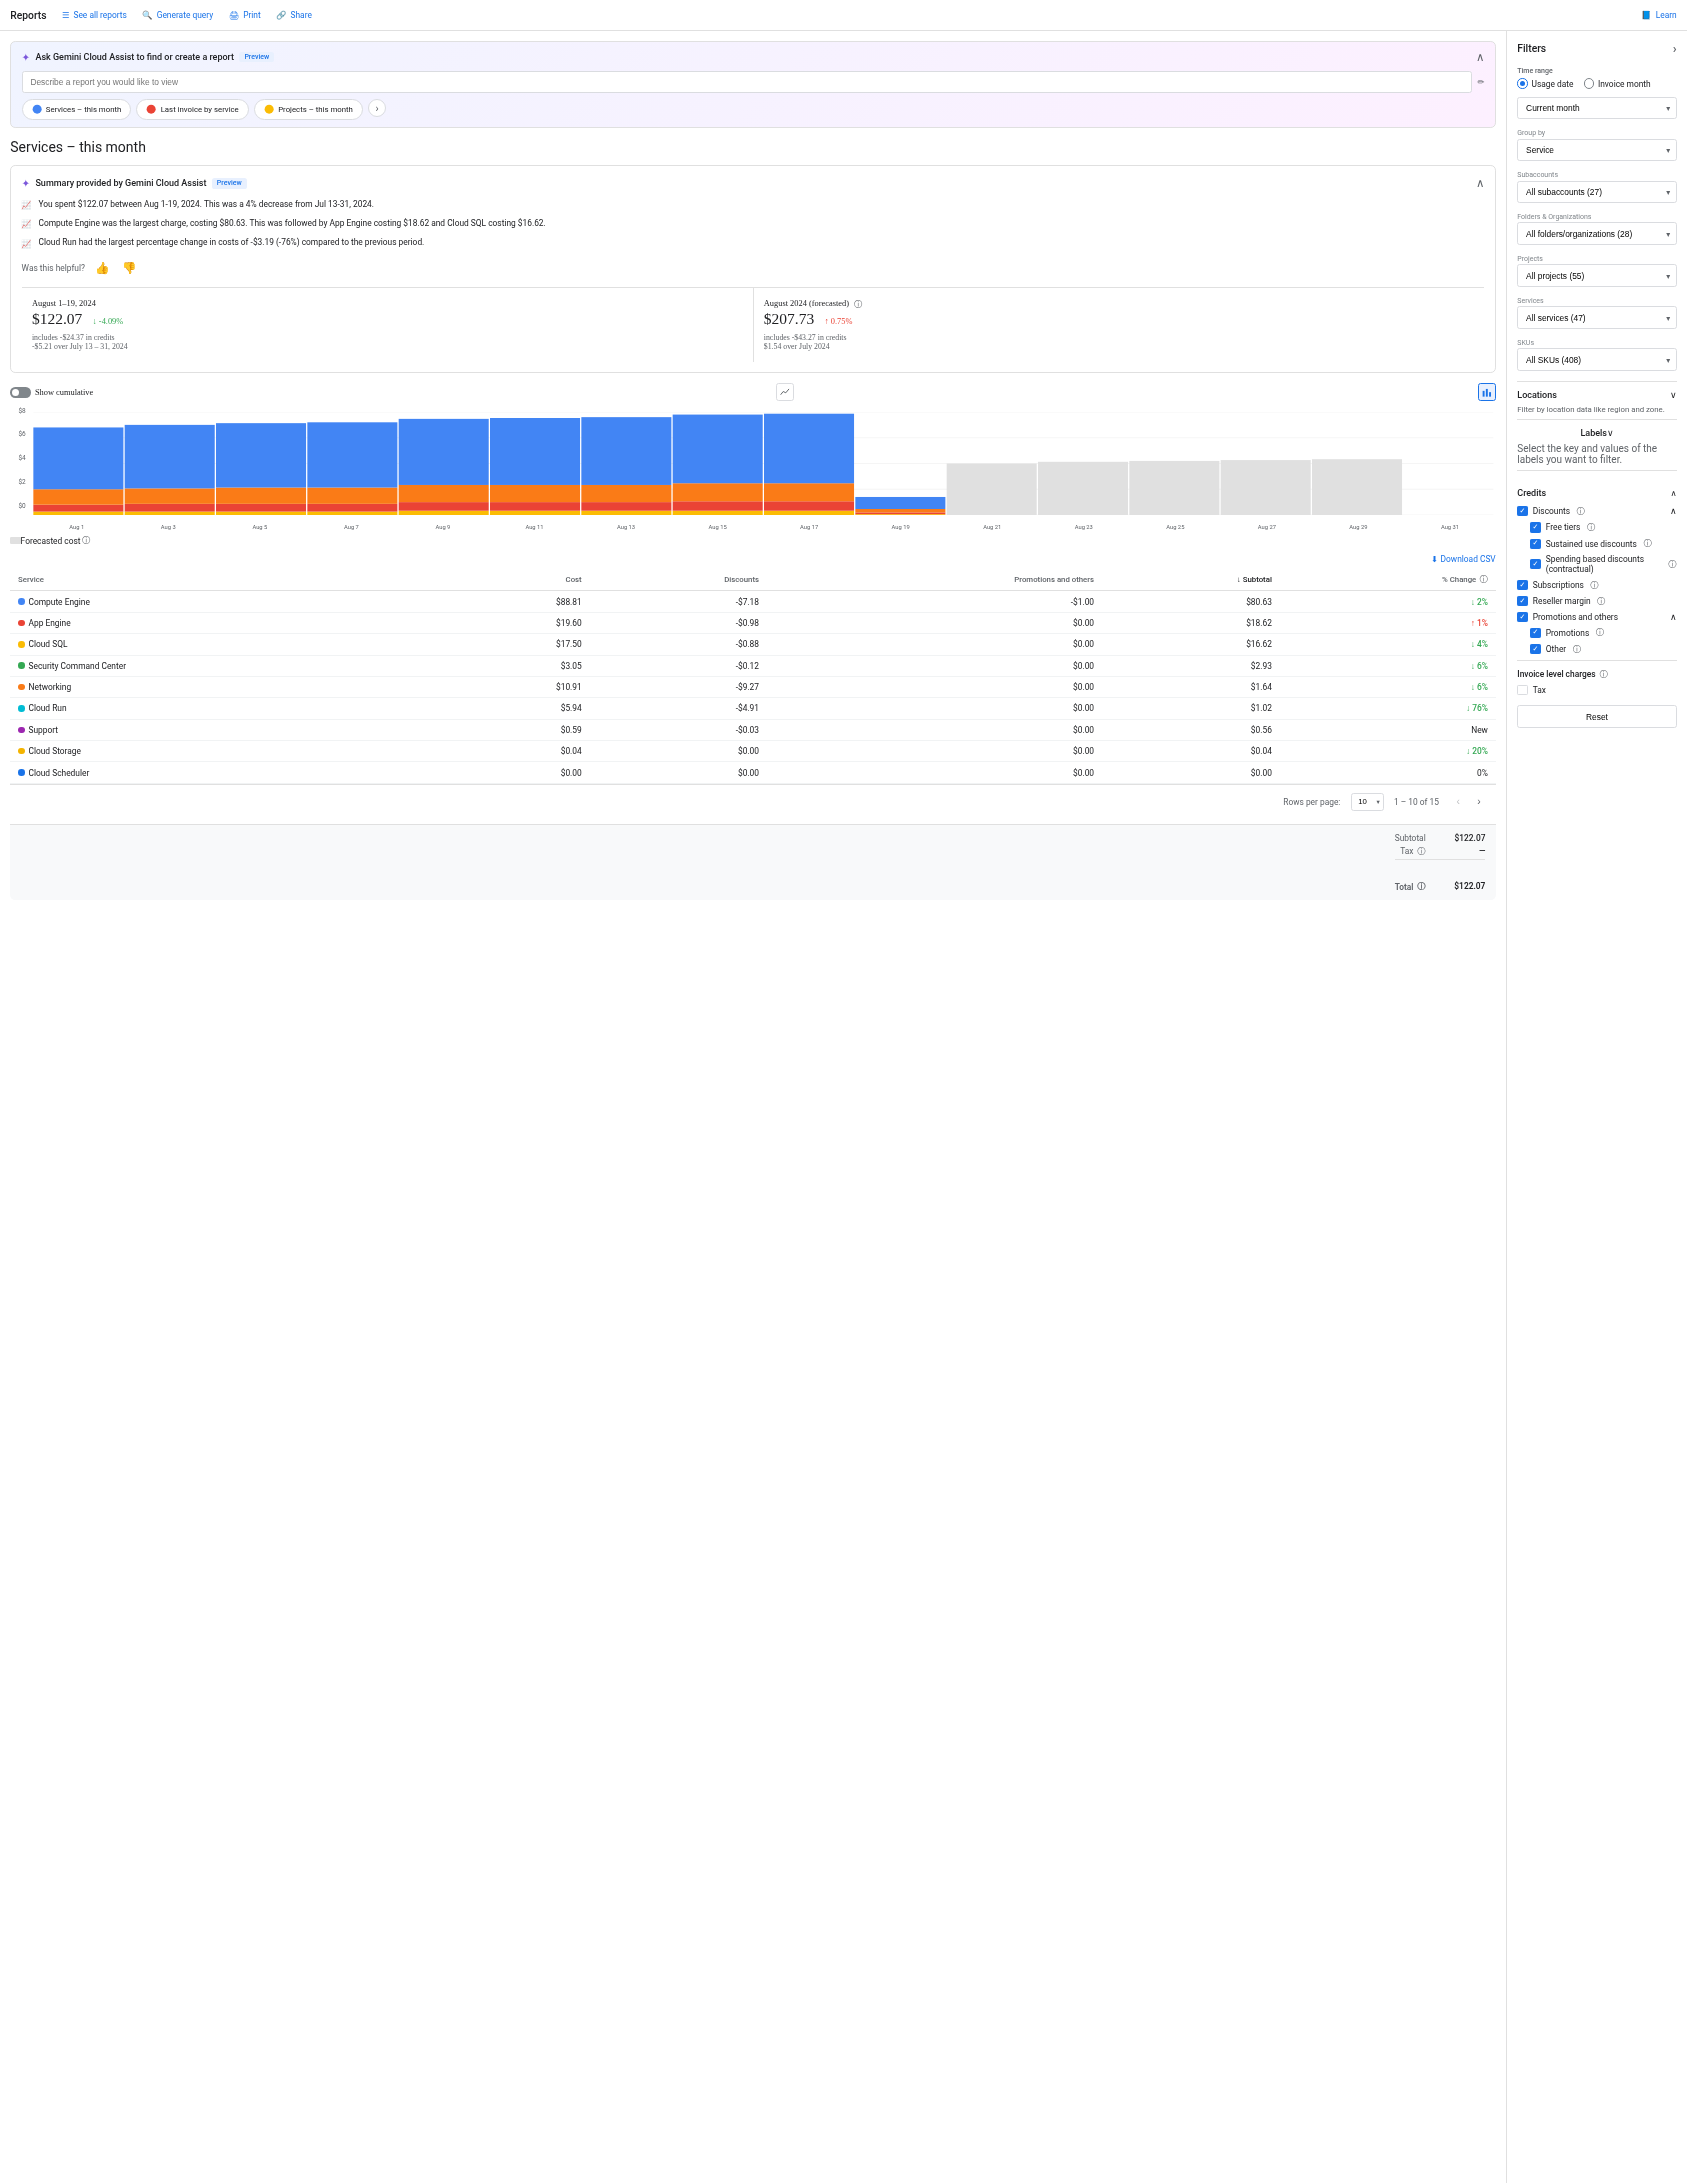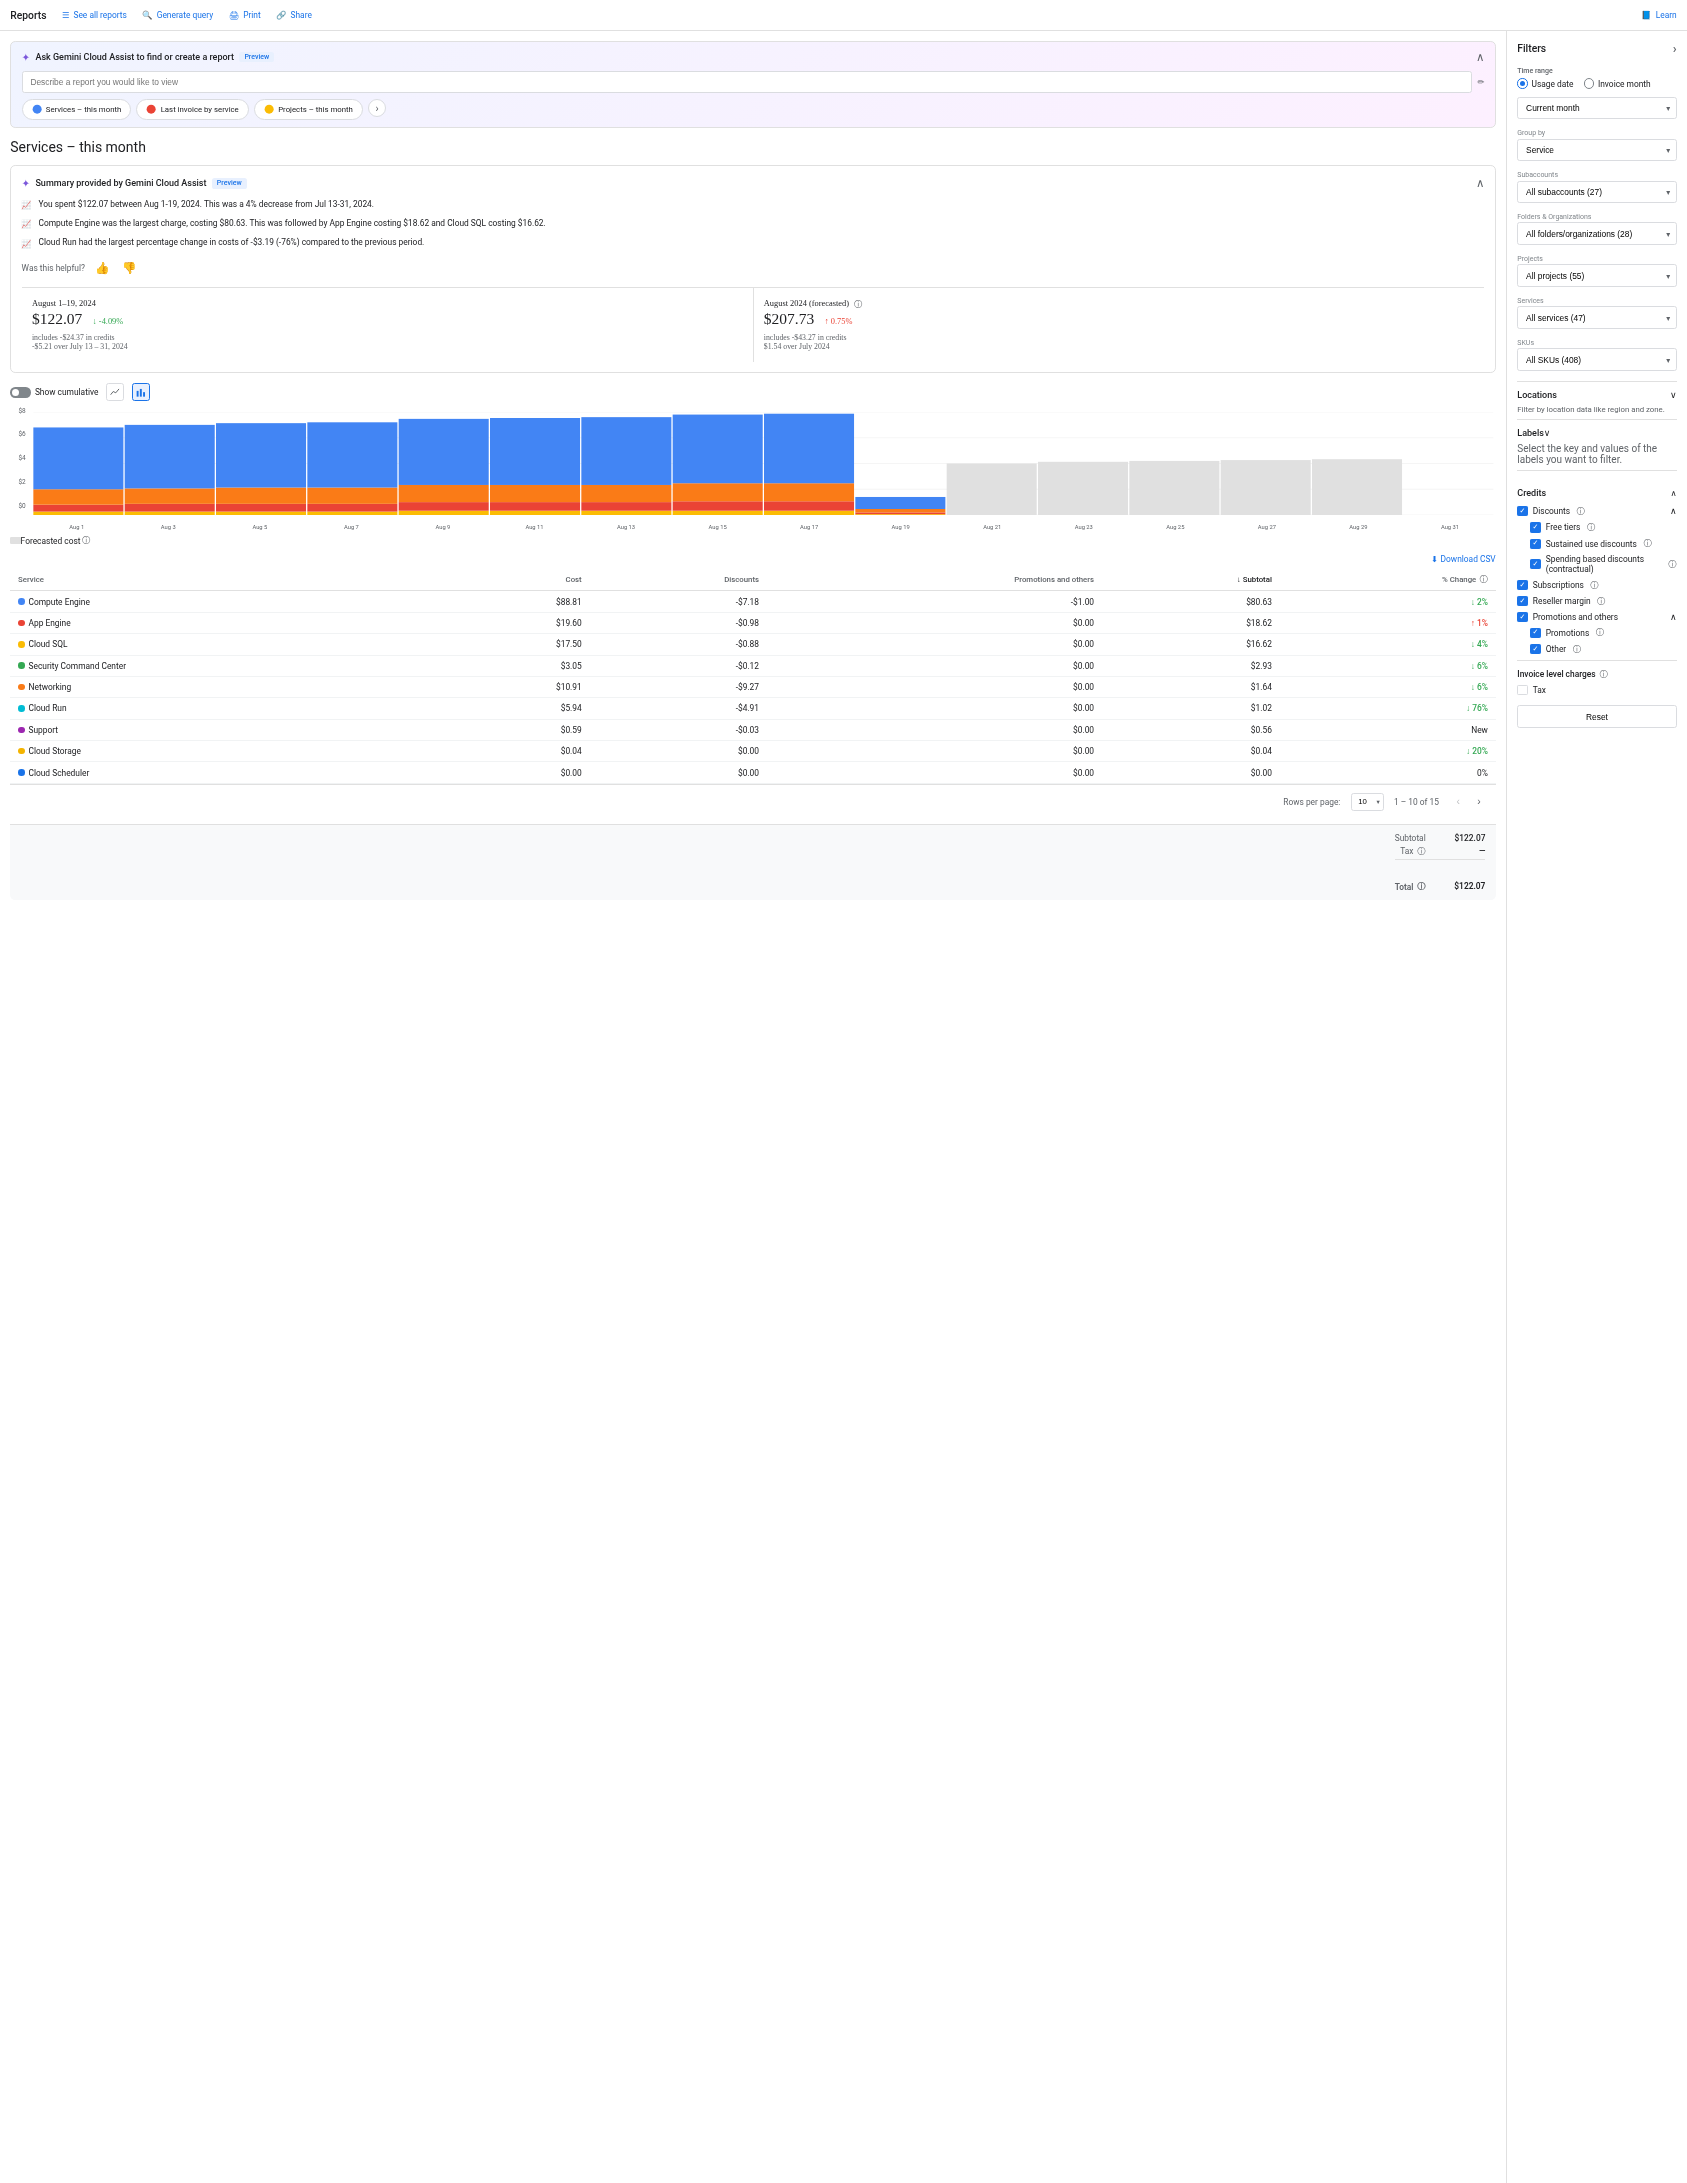--- a/index.html
+++ b/index.html
@@ -50,21 +50,21 @@
     .metric-amount { font-size: 15.5px; font-weight: 400; color: #202124; margin-bottom: 2.6px; }
     .metric-sub { font-size: 7.8px; color: #5f6368; }
     .metric-change { font-size: 8.4px; font-weight: 500; margin-bottom: 2.6px; }
     .metric-change.down { color: #34a853; }
     .metric-change.up { color: #ea4335; }
     .change-arrow-down { color: #34a853; }
     .change-arrow-up { color: #ea4335; }
     .metric-change-sub { font-size: 7.8px; color: #5f6368; }
 
     
-    .chart-controls { display: flex; align-items: center; justify-content: flex-start; gap: 7.8px; margin-bottom: 5.2px; }
+    .chart-controls { display: flex; align-items: center; justify-content: space-between; gap: 7.8px; margin-bottom: 5.2px; font-family: Liberation Serif, serif; }
     .show-cumulative { display: flex; align-items: center; gap: 3.9px; font-size: 8.4px; cursor: pointer; }
     .toggle-switch { width: 20.7px; height: 10.3px; background: #80868b; border-radius: 5.2px; position: relative; cursor: pointer; }
     .toggle-knob { width: 7.8px; height: 7.8px; background: #fff; border-radius: 50%; position: absolute; top: 1.3px; left: 1.3px; }
     .chart-type-btn { width: 18px; height: 18px; display: flex; align-items: center; justify-content: center; border-radius: 2.6px; cursor: pointer; border: 0.6px solid #dadce0; }
     .chart-type-btn.active { background: #e8f0fe; border-color: #1a73e8; }
     .y-axis-labels { position: absolute; left: 0; top: 0; height: calc(100% - 20.7px); display: flex; flex-direction: column-reverse; justify-content: space-between; font-size: 7px; color: #5f6368; padding-bottom: 0; }
     .legend-box { width: 10.3px; height: 7.8px; background: #e0e0e0; border-radius: 1.3px; }
 
     
     .download-row { display: flex; justify-content: flex-end; margin-bottom: 5.2px; }
@@ -122,21 +122,21 @@
 
     .invoice-charges { border-top: 0.6px solid #e0e0e0; padding-top: 7.8px; margin-top: 5.2px; }
     .invoice-charges-header { display: flex; align-items: center; gap: 2.6px; font-size: 8.4px; font-weight: 500; margin-bottom: 5.2px; }
 
     .reset-btn { display: block; width: 100%; padding: 5.2px; border: 0.6px solid #dadce0; border-radius: 2.6px; background: #fff; font-size: 8.4px; cursor: pointer; text-align: center; margin-top: 10.3px; }
 
     .chevron-right { font-size: 13px; color: #5f6368; cursor: pointer; }
 
     .locations-row { display: flex; justify-content: space-between; align-items: center; font-size: 9px; font-weight: 500; cursor: pointer; padding: 2.6px 0; border-top: 0.6px solid #e0e0e0; margin-top: 5.2px; padding-top: 7.8px; }
     .locations-sub { font-size: 7.8px; color: #5f6368; margin-top: 2.6px; margin-bottom: 5.2px; }
-    .labels-row { display: flex; justify-content: flex-start; align-items: center; font-size: 9px; font-weight: 500; cursor: pointer; padding: 2.6px 0; border-top: 0.6px solid #e0e0e0; margin-top: 5.2px; padding-top: 7.8px; }
+    .labels-row { display: flex; justify-content: center; align-items: center; font-size: 9px; font-weight: 500; cursor: pointer; padding: 2.6px 0; border-top: 0.6px solid #e0e0e0; margin-top: 5.2px; padding-top: 7.8px; }
     .labels-sub { font-size: 10px; color: #5f6368; margin-top: 2.6px; margin-bottom: 5.2px; }
 
     
     .dot-blue { background: #4285f4; }
     .dot-red { background: #ea4335; }
     .dot-yellow { background: #fbbc04; }
     .dot-green-dark { background: #34a853; }
     .dot-orange { background: #fa7b17; }
     .dot-teal { background: #00bcd4; }
     .dot-purple { background: #9c27b0; }

